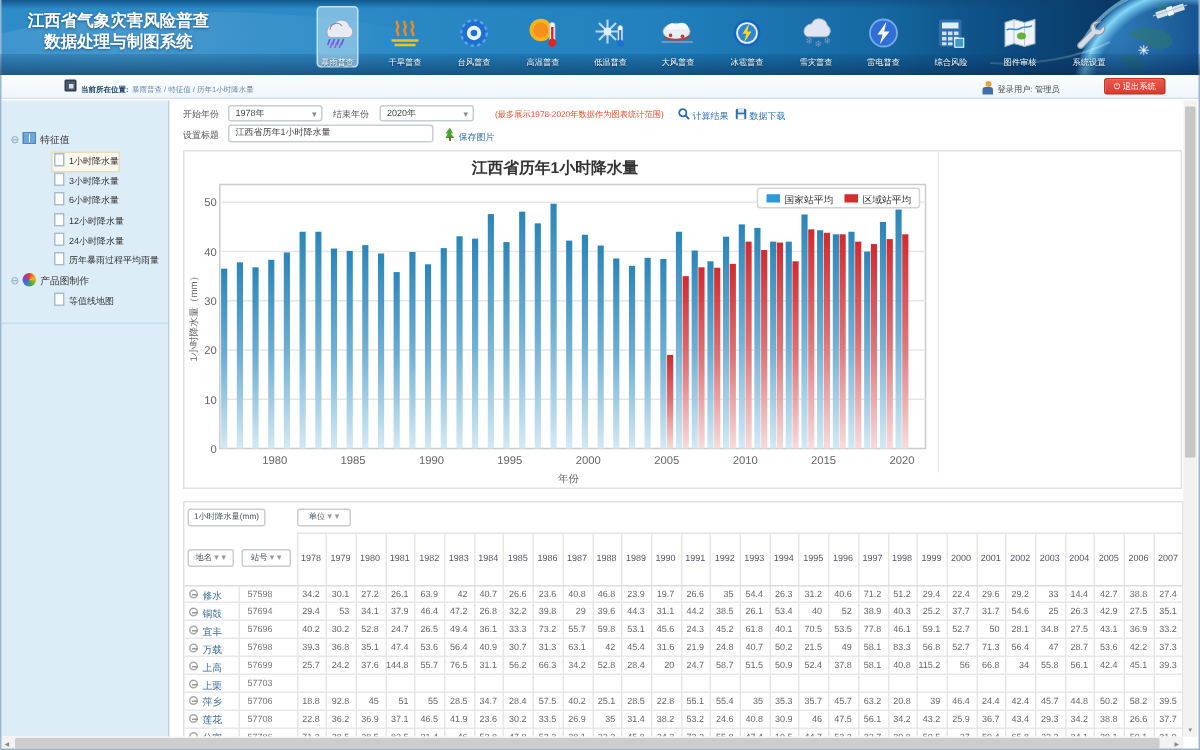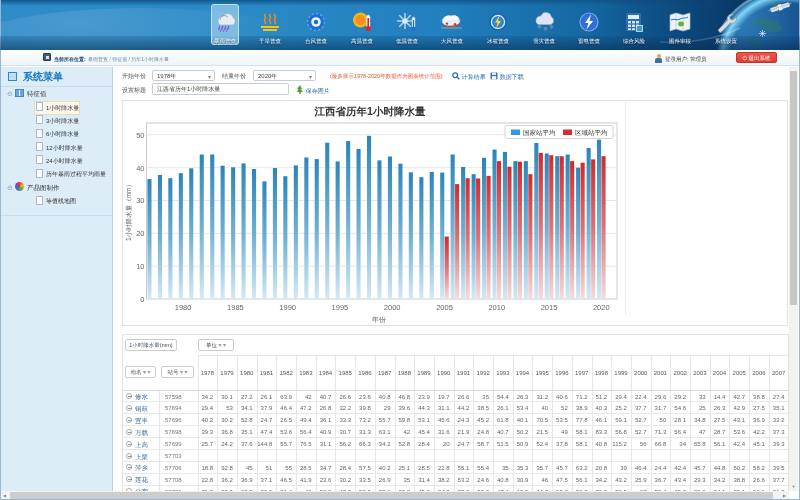--- a/index.html
+++ b/index.html
@@ -95,20 +95,21 @@
         <rect x="-3" y="-3.5" width="6" height="8" rx="1.5" fill="#f2f5f8"></rect>
         <line x1="-16" y1="0" x2="16" y2="0" stroke="#b5c2ce" stroke-width="1"></line>
       </g>
 <g stroke="rgba(255,255,255,.7)" stroke-width=".8">
         <line x1="140" y1="31" x2="145" y2="36"></line>
         <line x1="145" y1="31" x2="140" y2="36"></line>
         <line x1="139" y1="33.5" x2="146" y2="33.5"></line>
         <line x1="142.5" y1="30" x2="142.5" y2="37"></line>
       </g>
 </svg>
+<div id="title">江西省气象灾害风险普查<br>数据处理与制图系统</div>
 <div class="hicon" style="left:225px">
       <div style="position:absolute;left:-14px;top:-4px;width:28px;height:41px;background:rgba(190,228,248,.55);border:1px solid #bfe3f5;border-radius:3px"></div>
       <div class="hi">
         <svg width="24" height="22" viewBox="0 0 24 22">
           <path d="M5 10a5 5 0 0 1 5-5 5.5 5.5 0 0 1 10 1.6A4 4 0 0 1 19.5 14H7A4 4 0 0 1 5 10z" fill="#e8ecf2" stroke="#9aa6b8" stroke-width=".6"></path>
           <path d="M7 9a4.5 4.5 0 0 1 8-2.8" fill="none" stroke="#7c8aa0" stroke-width=".7"></path>
           <g stroke="#7a4fd0" stroke-width="1.1">
             <line x1="7" y1="15" x2="5.5" y2="19"></line>
             <line x1="10" y1="15" x2="8.5" y2="19"></line>
             <line x1="13" y1="15" x2="11.5" y2="19"></line>
@@ -265,21 +266,20 @@
 </div>
 <div id="crumb">
   <div id="crumbico"></div>
   <div class="lbl">当前所在位置:</div>
   <div class="items">暴雨普查 / 特征值 / 历年1小时降水量</div>
   <div id="uico"></div>
   <div id="user">登录用户: 管理员</div>
   <div id="exitbtn">⏻ 退出系统</div>
 </div>
 <div id="sidebar">
-<div id="smenu"><span id="smico"></span>系统菜单</div>
 <div class="tparent" style="top:21px"><span class="cexp">⊖</span><span class="pico1"></span><span class="ptxt">特征值</span></div>
 <div class="titem selx" style="top:34.5px"><span class="fico"></span><span>1小时降水量</span></div>
     <div class="titem" style="top:47.9px"><span class="fico"></span><span>3小时降水量</span></div>
     <div class="titem" style="top:61.2px"><span class="fico"></span><span>6小时降水量</span></div>
     <div class="titem" style="top:74.5px"><span class="fico"></span><span>12小时降水量</span></div>
     <div class="titem" style="top:87.9px"><span class="fico"></span><span>24小时降水量</span></div>
     <div class="titem" style="top:101.2px"><span class="fico"></span><span>历年暴雨过程平均雨量</span></div>
 <div class="tparent" style="top:114.5px"><span class="cexp">⊖</span><span class="pico2"></span><span class="ptxt">产品图制作</span></div>
 <div class="titem" style="top:128px"><span class="fico"></span><span>等值线地图</span></div>
 <div id="sdiv"></div>

